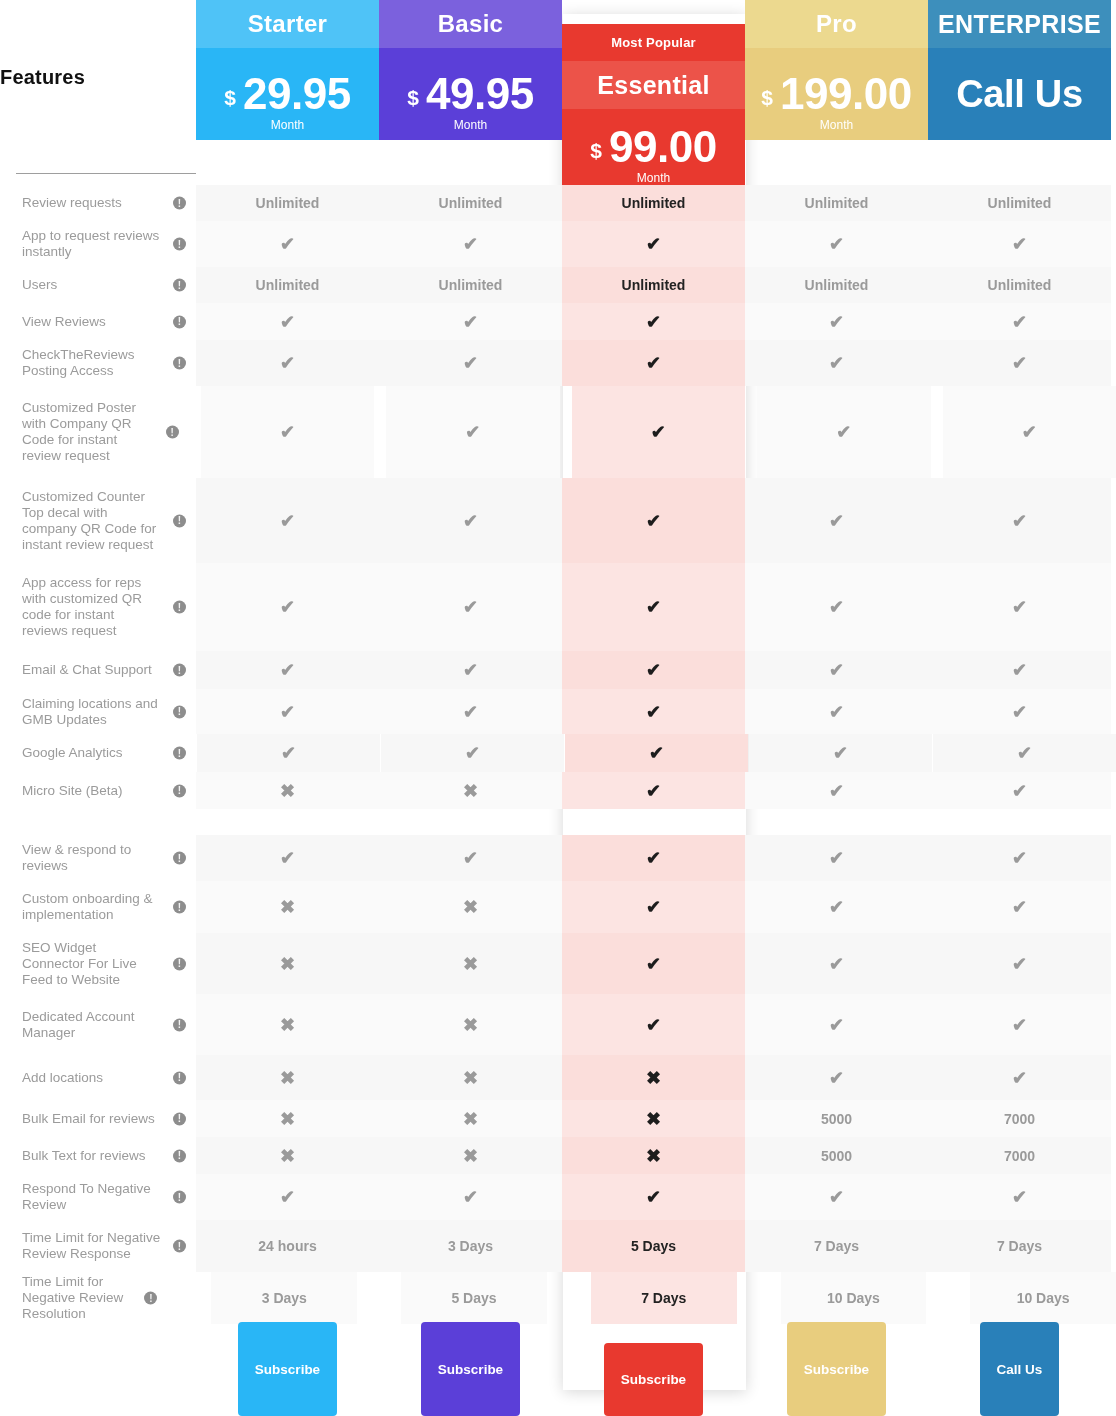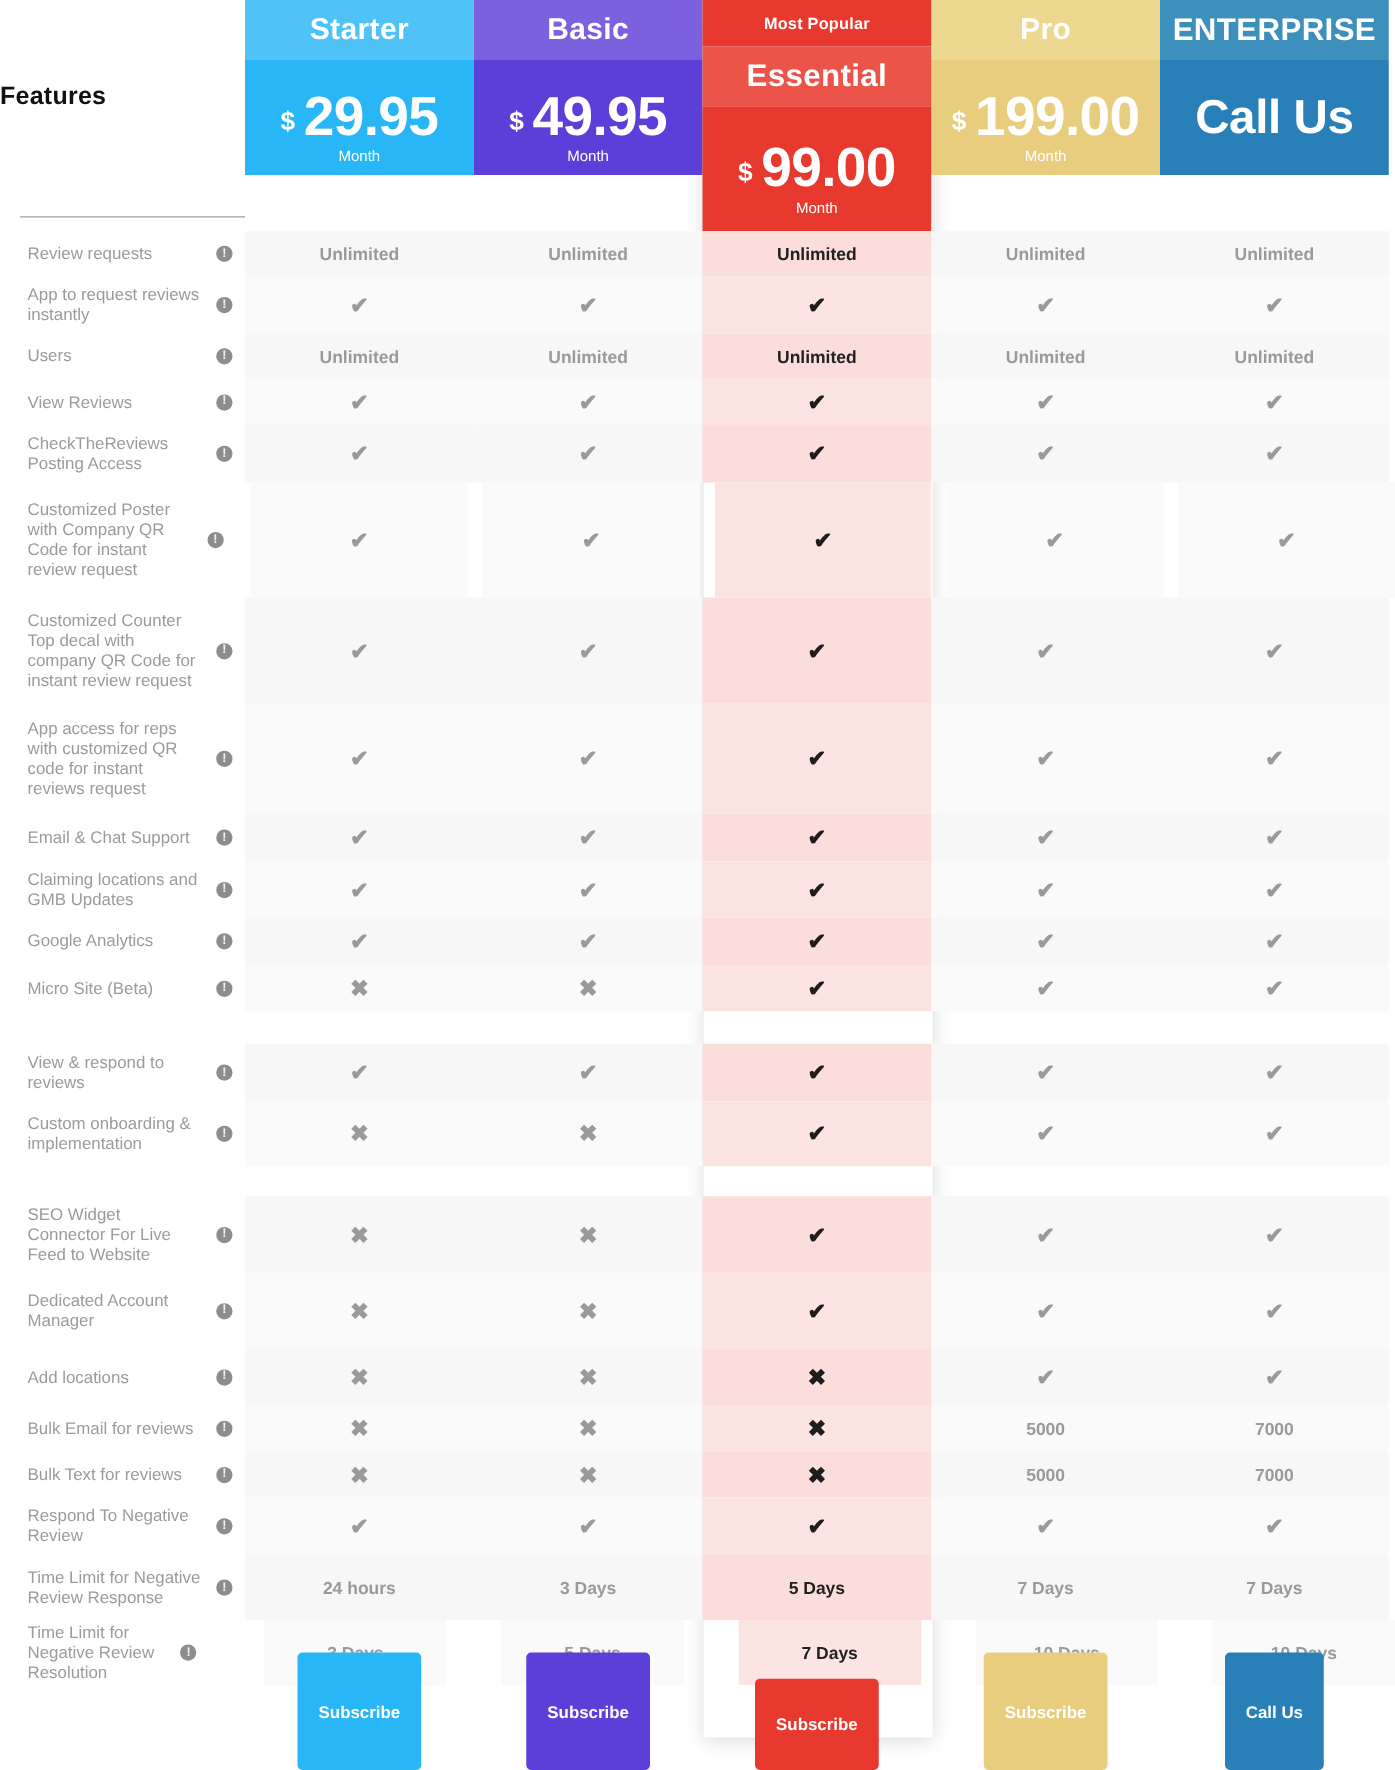--- a/index.html
+++ b/index.html
@@ -50,21 +50,21 @@
   .plan-head {
     width: 183px; height: 140px;
     position: relative;
     display: flex; flex-direction: column;
   }
   .plan-head.popular { height: 185px; z-index: 20; }
 
   .pop-banner {
     height: 37px; width: 100%;
     display: flex; align-items: center; justify-content: center;
-    font-size: 13px; font-weight: bold; color: #ffffff; letter-spacing: .2px;
+    font-size: 13px; font-weight: bold; color: #ffffff; letter-spacing: .2px; margin-top: 24px;
   }
   .plan-name {
     height: 48px; width: 100%;
     display: flex; align-items: center; justify-content: center;
     font-size: 24px; font-weight: bold; color: #ffffff;
     letter-spacing: .3px;
   }
   .plan-name.small { font-size: 25px; }
   .plan-price {
     flex: 1; width: 100%;
@@ -417,21 +417,21 @@
         <div class="cell hi">
           <span class="mark">✔</span>
         </div>
         <div class="cell">
           <span class="mark">✔</span>
         </div>
         <div class="cell">
           <span class="mark">✔</span>
         </div>
       </div>
-      <div class="row odd" style="height: 38px;">
+      <div class="row odd" style="height: 38px; justify-content: space-between;">
         <div class="feat">
           <span class="label">Google Analytics</span>
           <span class="info" title="Google Analytics">
             <i>!</i>
           </span>
         </div>
         <div class="cell">
           <span class="mark">✔</span>
         </div>
         <div class="cell">
@@ -509,21 +509,21 @@
         <div class="cell hi">
           <span class="mark">✔</span>
         </div>
         <div class="cell">
           <span class="mark">✔</span>
         </div>
         <div class="cell">
           <span class="mark">✔</span>
         </div>
       </div>
-      <div class="row odd" style="height: 61px; margin-top: 24px;">
+      <div class="row odd" style="height: 61px;">
         <div class="feat">
           <span class="label">SEO Widget Connector For Live Feed to Website</span>
           <span class="info" title="SEO Widget Connector For Live Feed to Website">
             <i>!</i>
           </span>
         </div>
         <div class="cell">
           <span class="mark">✖</span>
         </div>
         <div class="cell">

